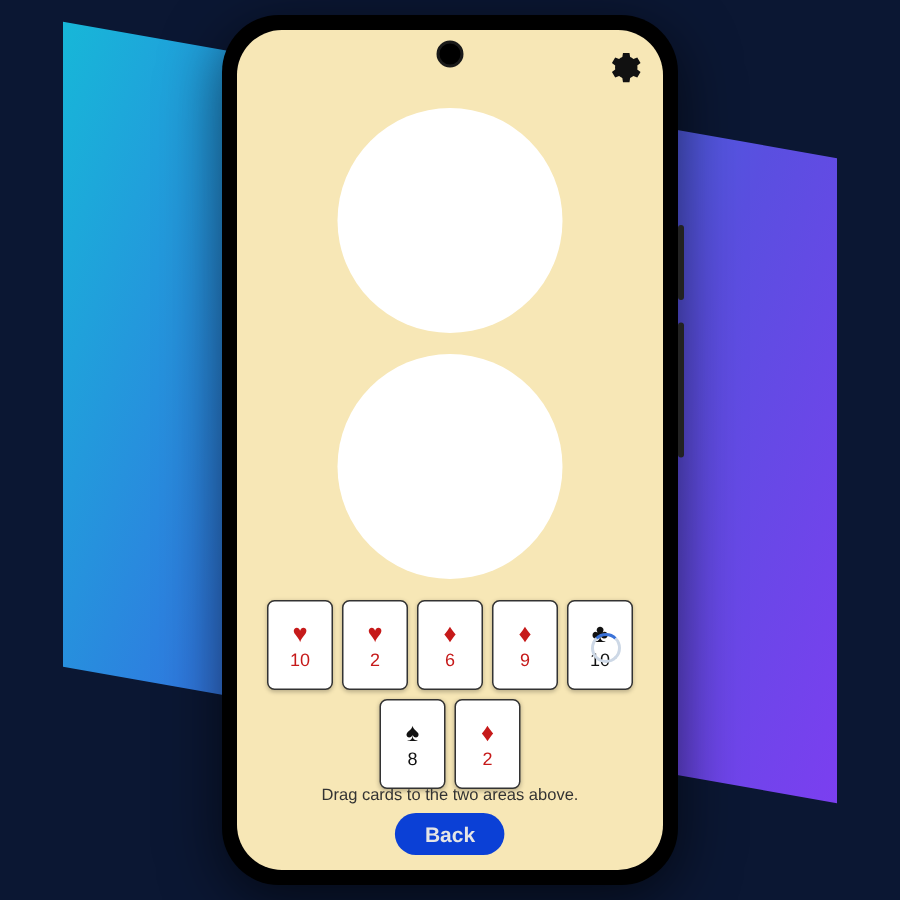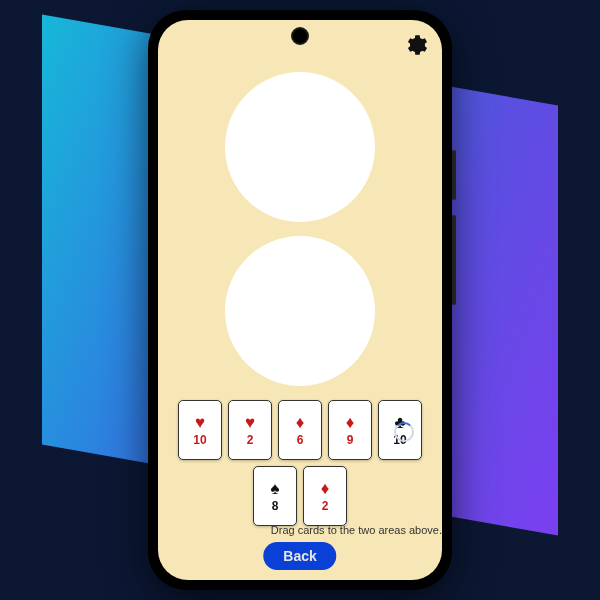--- a/index.html
+++ b/index.html
@@ -13,24 +13,24 @@
   .sb1{top:140px;height:50px}.sb2{top:205px;height:90px}
   .screen{position:absolute;inset:10px;border-radius:30px;background:#f7e7b6;overflow:hidden}
   .camera{position:absolute;top:7px;left:50%;transform:translateX(-50%);width:14px;height:14px;border-radius:50%;background:#000;border:2px solid #1a1a1a}
   .gear{position:absolute;top:12px;right:14px;width:26px;height:26px;cursor:pointer}
   .drop{position:absolute;left:50%;transform:translateX(-50%);width:150px;height:150px;border-radius:50%;background:#fff}
   .drop1{top:52px}.drop2{top:216px}
   .cards{position:absolute;top:380px;left:0;right:0;display:flex;flex-direction:column;align-items:center;gap:6px}
   .row{display:flex;gap:6px}
   .card{width:42px;height:58px;border:1px solid #333;border-radius:5px;background:#fff;display:flex;flex-direction:column;align-items:center;justify-content:center;gap:2px;cursor:grab;box-shadow:0 1px 3px rgba(0,0,0,.25)}
   .suit{font-size:17px;line-height:1}
-  .rank{font-size:12px;font-weight:700}
+  .rank{font-size:12px;font-weight:400}
   .red{color:#c61a1a}.black{color:#111}
   .spinner{position:absolute;width:16px;height:16px;border:2px solid #cdd8e6;border-top-color:#3a72d8;border-radius:50%;top:402px;right:28px}
-  .hint{position:absolute;bottom:44px;left:0;right:0;text-align:right;font-size:11px;color:#333}
+  .hint{position:absolute;bottom:44px;left:0;right:0;text-align:center;font-size:11px;color:#333}
   .back{position:absolute;bottom:10px;left:50%;transform:translateX(-50%);background:#0b40d6;color:#e5e5e5;border:none;border-radius:16px;padding:6px 20px;font-size:14px;font-weight:700;cursor:pointer}
 </style>
 </head>
 <body>
 
 <div class="stage">
   <div class="bg-shape"></div>
 
   <div class="phone">
     <div class="side-btn sb1"></div>

